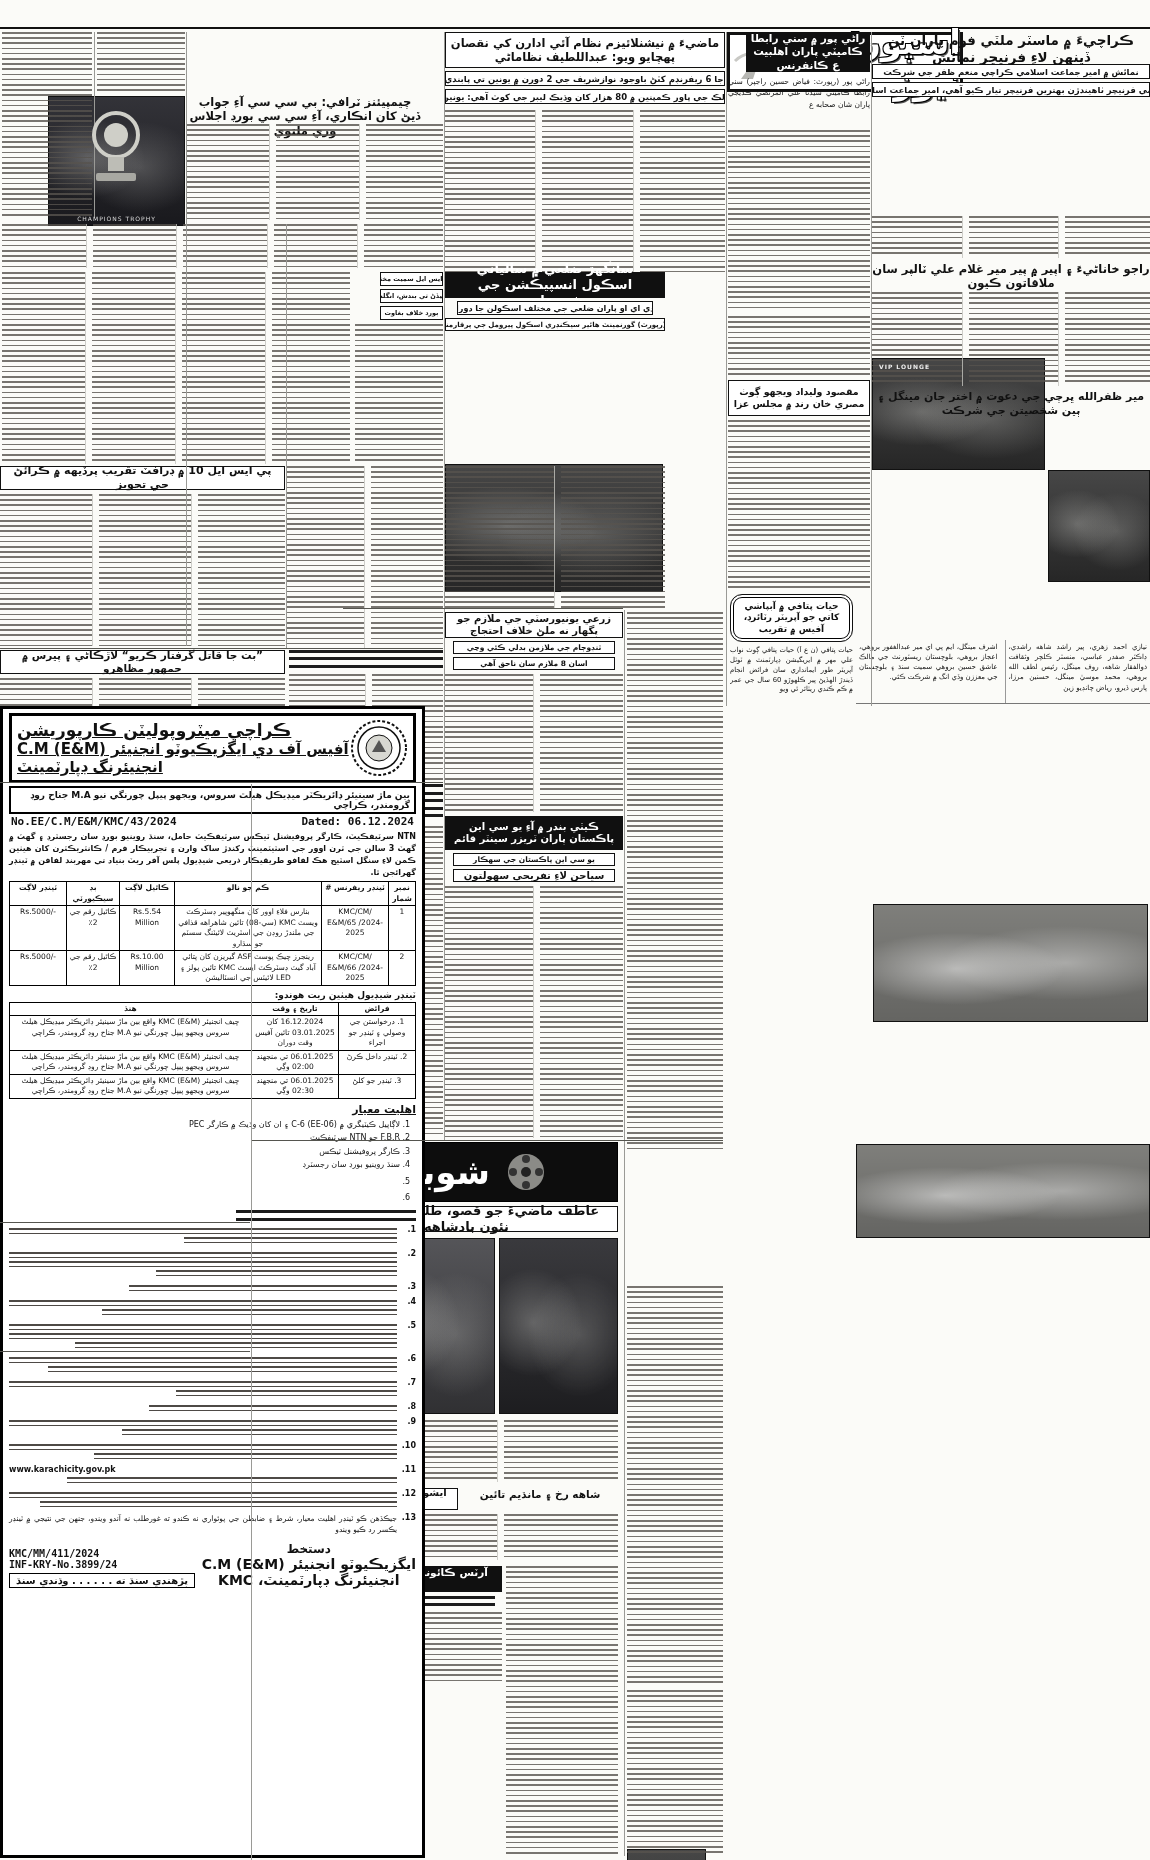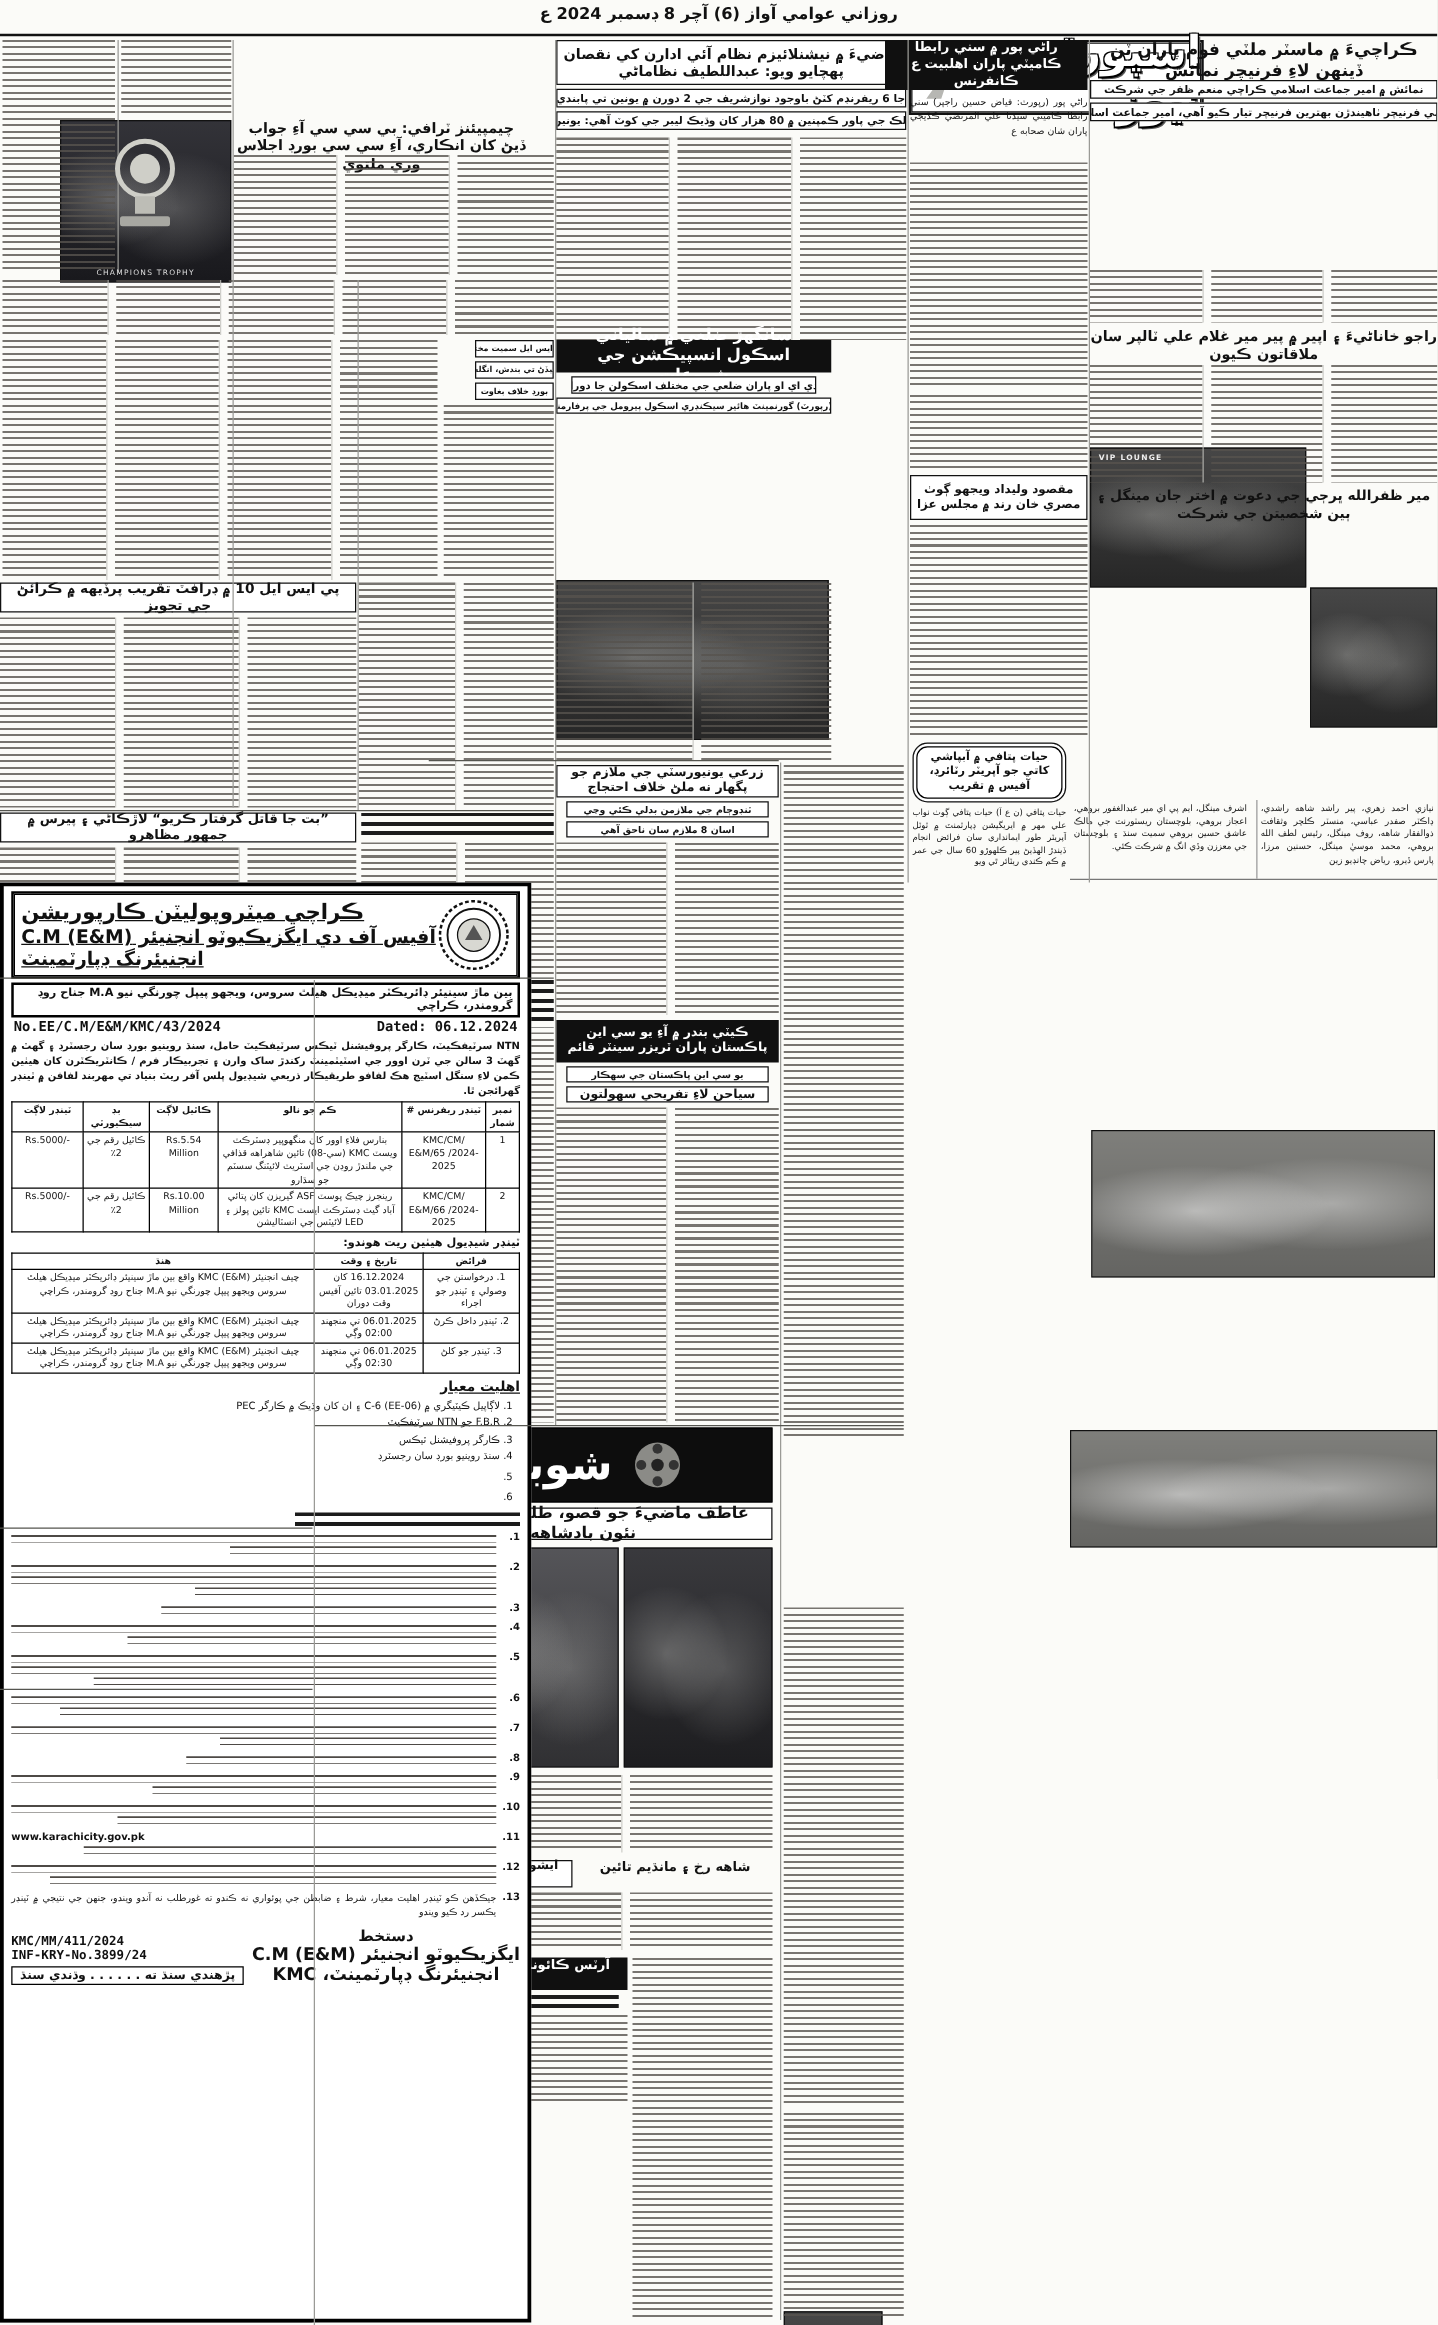--- a/index.html
+++ b/index.html
@@ -80,21 +80,20 @@
   .minihl{border:1px solid #111;background:#fff;font-size:6.5px;font-weight:bold;text-align:center;overflow:hidden;white-space:nowrap;display:flex;align-items:center;justify-content:center;}
   .vip{position:absolute;top:4px;left:6px;color:#eee;font-size:6px;letter-spacing:1px;font-weight:bold;z-index:2;}
   .trophy-cap{position:absolute;bottom:3px;left:0;right:0;text-align:center;color:#ddd;font-size:6px;letter-spacing:1px;z-index:2;}
   svg{display:block;}
 </style>
 </head>
 <body>
 
 <div class="page">
 
-  <div class="abs dateline" style="left:0;top:4px;width:1150px;">روزاني عوامي آواز (6) آچر 8 ڊسمبر 2024 ع</div>
   <div class="abs toprule" style="left:0;top:27px;width:1150px;height:0;"></div>
 
   <div class="abs sports-mast" style="left:727px;top:32px;width:236px;height:60px;">
     <span class="word">اسپورٽس نيوز</span>
     <span>
       <svg width="46" height="46" viewBox="0 0 46 46">
           <circle cx="30" cy="9" r="5" fill="#b7b7b3"></circle>
           <path d="M12 40 L22 26 L18 18 L30 16 L36 26 L28 28 L24 40 Z" fill="#b7b7b3"></path>
           <path d="M6 22 C14 14 30 10 42 20" stroke="#c9c9c5" stroke-width="3" fill="none"></path>
         </svg>
@@ -167,21 +166,21 @@
 
   <div class="abs hl inv" style="right:485px;top:272px;width:220px;height:26px;font-size:13px;">سانگھڙ ضلعي ۾ سالياني اسڪول انسپيڪشن جي شروعات</div>
   <div class="abs subbar" style="right:497px;top:301px;width:196px;height:14px;font-size:8px;">ڊي اي او پاران ضلعي جي مختلف اسڪولن جا دورا</div>
   <div class="abs subbar" style="right:485px;top:318px;width:220px;height:13px;font-size:7px;">محمد سرور (رپورٽ) گورنمينٽ هائير سيڪنڊري اسڪول پيرومل جي پرفارمنس مان متاثر</div>
   <div class="abs photo" style="right:487px;top:334px;width:218px;height:128px;"></div>
   <div class="abs ph" style="right:485px;top:466px;width:220px;height:142px;">
       <div class="col"></div>
       <div class="col"></div>
     </div>
 
-  <div class="abs hl inv" style="right:280px;top:32px;width:162px;height:40px;font-size:10.5px;">راڻي پور ۾ سني رابطا ڪاميٽي پاران اهلبيت ع ڪانفرنس</div>
+  <div class="abs hl inv" style="right:280px;top:32px;width:124px;height:40px;font-size:10.5px;">راڻي پور ۾ سني رابطا ڪاميٽي پاران اهلبيت ع ڪانفرنس</div>
   <div class="abs" style="right:280px;top:76px;width:142px;height:52px;font-size:7.5px;line-height:1.5;text-align:justify;">راڻي پور (رپورٽ: فياض حسين راجپر) سني رابطا ڪاميٽي سيدنا علي المرتضيٰ ڪڏيجي پاران شان صحابه ع</div>
   <div class="abs ph" style="right:280px;top:130px;width:142px;height:182px;">
       <div class="col"></div>
     </div>
   <div class="abs ph" style="right:280px;top:316px;width:142px;height:60px;">
       <div class="col"></div>
     </div>
 
   <div class="abs hl boxed" style="right:280px;top:380px;width:142px;height:36px;font-size:9.5px;">مقصود وليداد ويجهو ڳوٺ مصري خان رند ۾ مجلس عزا</div>
   <div class="abs ph" style="right:280px;top:420px;width:142px;height:168px;">

